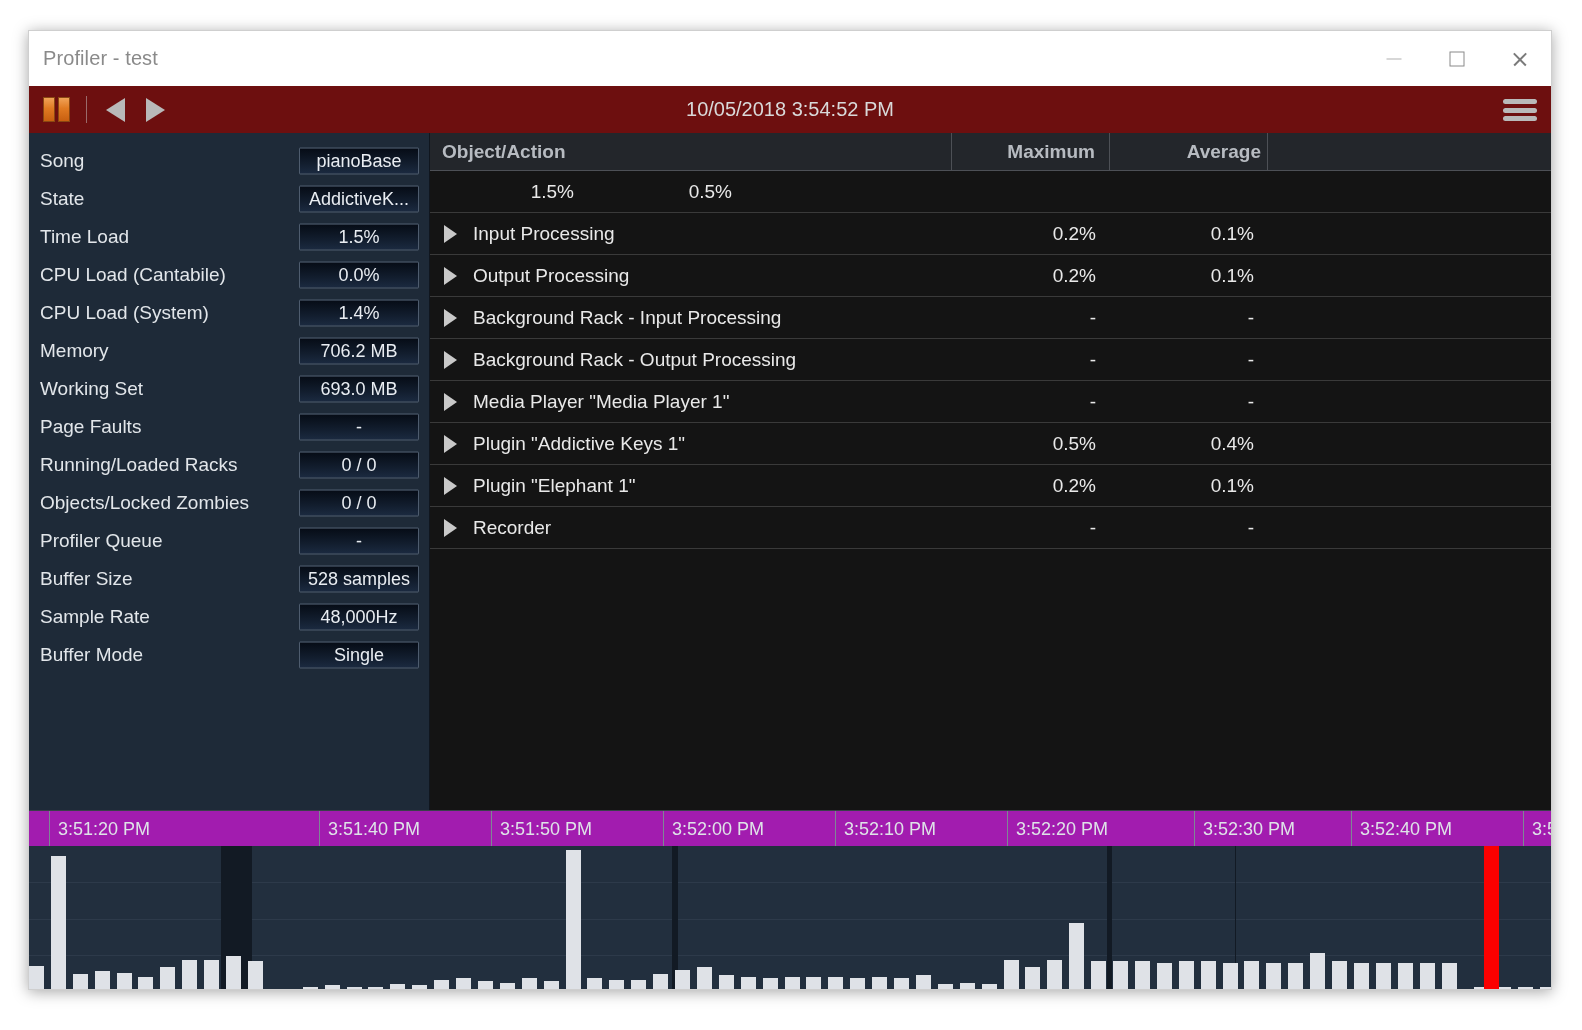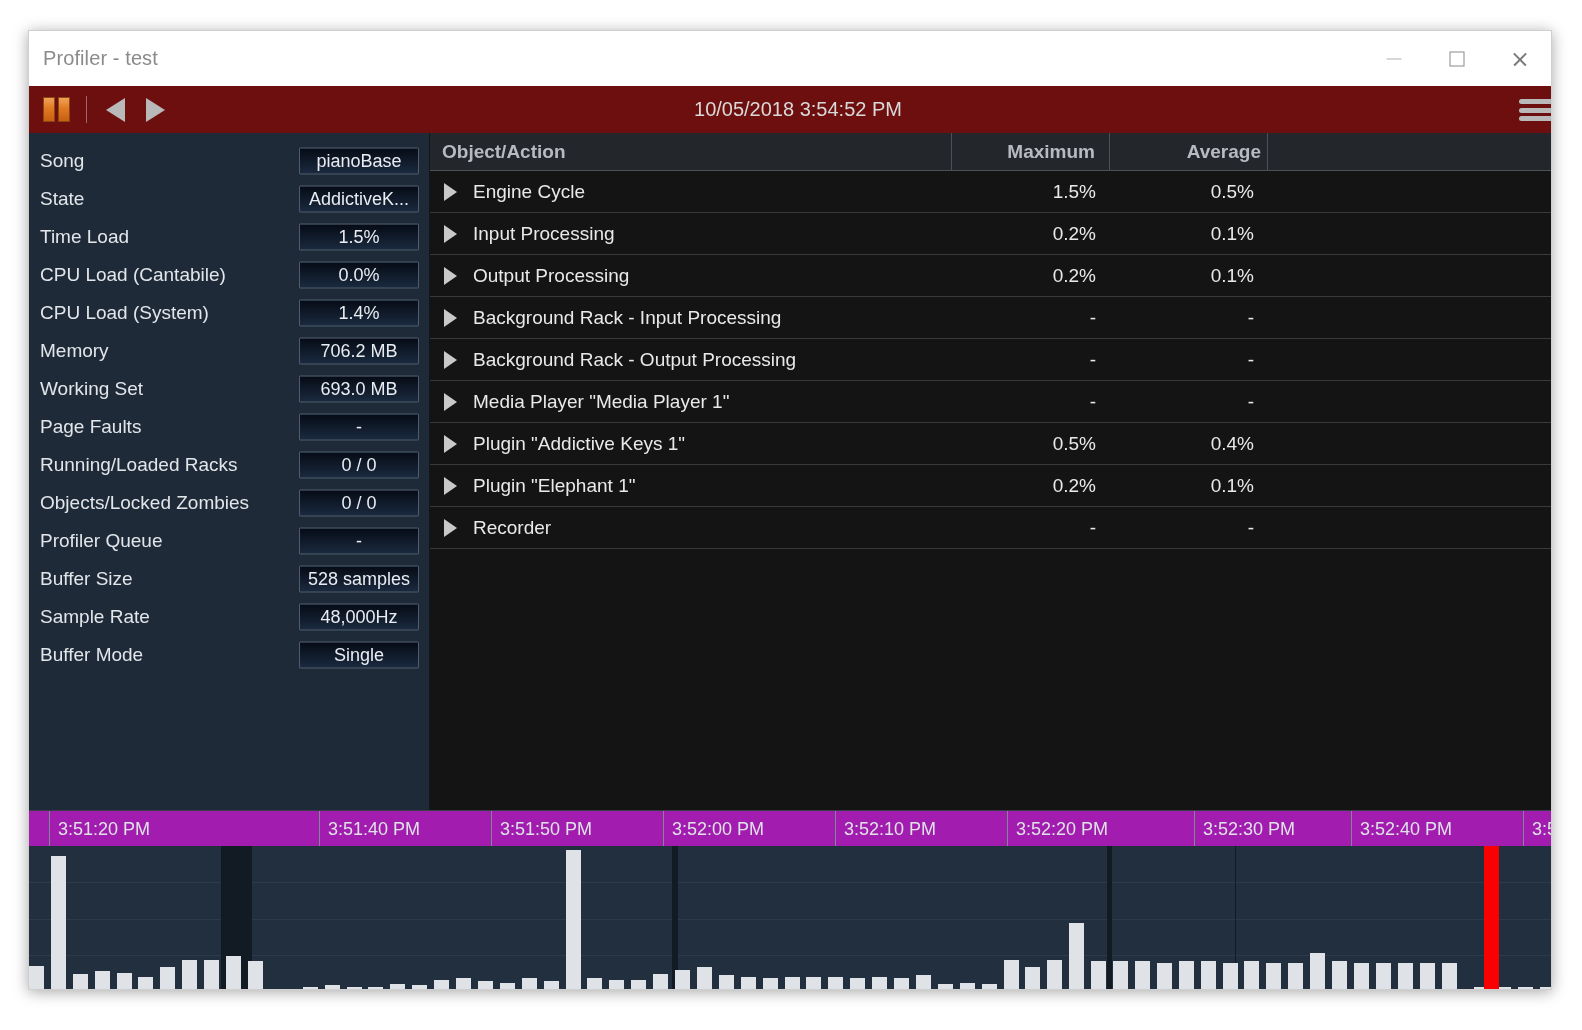--- a/index.html
+++ b/index.html
@@ -64,21 +64,20 @@
     width: 17px; height: 1.5px; background: #7a7a7a;
   }
   .glyph-close:before { transform: rotate(45deg); }
   .glyph-close:after  { transform: rotate(-45deg); }
 
   
   .toolbar {
     position: absolute; left: 0; top: 55px;
     width: 100%; height: 47px;
     background: #6d0f0f;
-    padding-left: 16px;
   }
   .pause-btn {
     position: absolute; left: 12px; top: 9px;
     width: 31px; height: 29px;
     display: flex; gap: 3px;
     padding: 2px;
     box-sizing: border-box;
   }
   .pause-bar {
     flex: 1;
@@ -341,24 +340,20 @@
 
       <div class="table-area">
         <div class="thead">
           <div class="th th-object">Object/Action</div>
           <div class="th th-max">Maximum</div>
           <div class="th th-avg">Average</div>
           <div class="th th-rest"></div>
         </div>
         <div id="tbody">
             <div class="trow">
-              <div class="td td-object">
-                <span class="expander"></span>
-                <span class="cell-text">Engine Cycle</span>
-              </div>
               <div class="td td-max">
                 <span class="cell-num">1.5%</span>
               </div>
               <div class="td td-avg">
                 <span class="cell-num">0.5%</span>
               </div>
               <div class="td td-rest"></div>
             </div>
             <div class="trow">
               <div class="td td-object">

